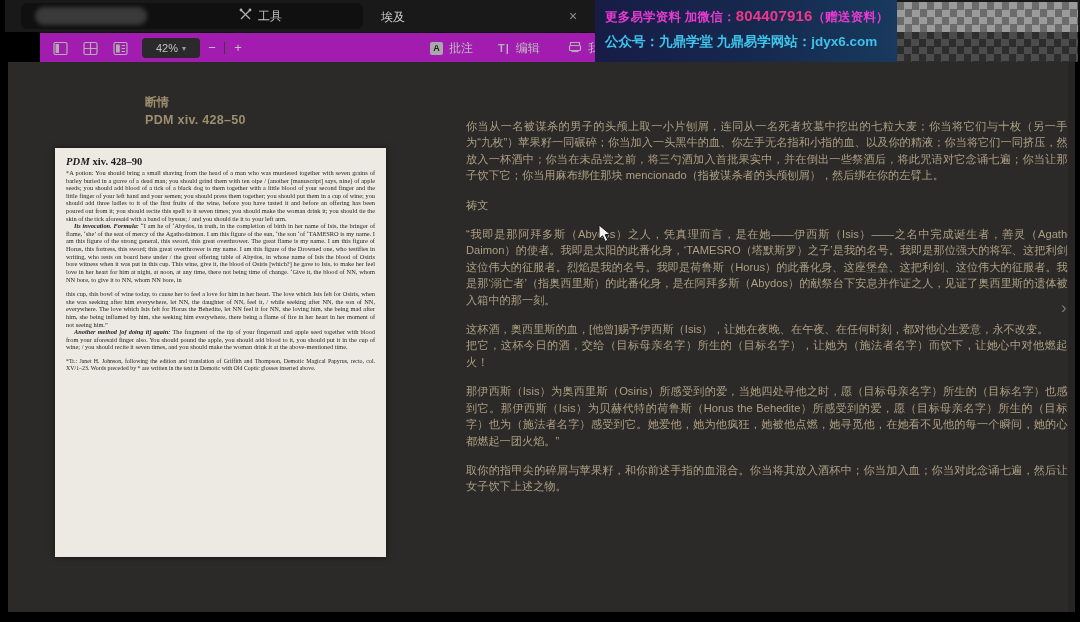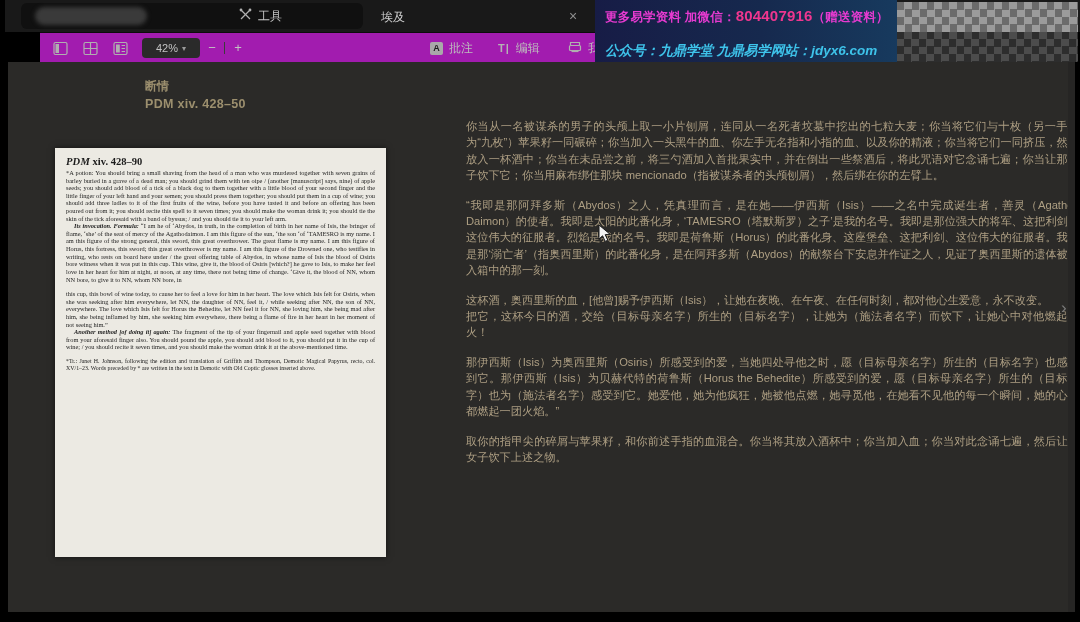--- a/index.html
+++ b/index.html
@@ -36,31 +36,31 @@
   .ann-glyph { width:13px; height:13px; background:#a9a9a9; color:#1d1d1d; border-radius:2px;
                font-size:9px; font-weight:bold; display:flex; align-items:center; justify-content:center; }
   .edit-glyph { font-size:11px; color:#b3b3b3; font-weight:bold; letter-spacing:1px; }
 
   
   .banner { position:absolute; left:595px; top:0; width:302px; height:62px; z-index:5;
             background:linear-gradient(90deg,#171c46 0%,#16294e 55%,#173a5e 100%);
             padding:7px 8px 0 10px; white-space:nowrap; }
   .banner .l1 { font-size:12.5px; font-weight:bold; color:#e63ad0; letter-spacing:0.2px; }
   .banner .l1 .num { font-size:15px; color:#f0368f; }
-  .banner .l2 { margin-top:16px; font-size:13.5px; font-weight:bold; color:#3ec3ea;font-style:italic; }
+  .banner .l2 { margin-top:7px; font-size:13.5px; font-weight:bold; color:#3ec3ea; }
   .mosaic { position:absolute; left:897px; top:2px; width:181px; height:60px; z-index:5; }
   .mosaic .m-top { position:absolute; left:0; top:0; width:181px; height:30px;
       background:repeating-conic-gradient(#9b9b9b 0% 25%, #6b6b6b 0% 50%) 0 0 / 15px 15px; }
   .mosaic .m-bot { position:absolute; left:0; top:30px; width:181px; height:30px;
       background:repeating-conic-gradient(#4c4c4c 0% 25%, #2d2d2d 0% 50%) 7px 7px / 15px 15px; }
 
   
   .content { position:absolute; left:8px; top:62px; width:1067px; height:550px;
              background:#2b2a28; overflow:hidden; }
-  .doc-heading { position:absolute; left:137px; top:16px; color:#9c8f6e; }
+  .doc-heading { position:absolute; left:137px; top:32px; color:#9c8f6e; }
   .doc-heading .h1 { font-size:12px; font-weight:bold; }
   .doc-heading .h2 { font-size:12.5px; font-weight:bold; margin-top:2px; letter-spacing:0.3px; }
 
   
   .page { position:absolute; left:47px; top:86px; width:331px; height:409px;
           background:#eceae3; box-shadow:0 0 6px rgba(0,0,0,0.55); padding:8px 11px 6px 11px;
           font-family:"Liberation Serif", serif; color:#1c1c1c; }
   .page .ptitle { font-size:10.5px; font-weight:bold; margin-bottom:2px; }
   .page .ptitle i { letter-spacing:0.2px; }
   .page p { font-size:6.35px; line-height:1.2; text-align:justify; }
@@ -174,20 +174,21 @@
       <div class="ptitle"><i>PDM</i><span> xiv. 428–90</span></div>
       <p>*A potion: You should bring a small shaving from the head of a man who was murdered together with seven grains of barley buried in a grave of a dead man; you should grind them with ten oipe / (another [manuscript] says, nine) of apple seeds; you should add blood of a tick of a black dog to them together with a little blood of your second finger and the little finger of your left hand and your semen; you should press them together; you should put them in a cup of wine; you should add three ladles to it of the first fruits of the wine, before you have tasted it and before an offering has been poured out from it; you should recite this spell to it seven times; you should make the woman drink it; you should tie the skin of the tick aforesaid with a band of byssus; / and you should tie it to your left arm.</p>
       <p class="ind"><span class="lead">Its invocation. Formula:</span><span> “I am he of ‘Abydos, in truth, in the completion of birth in her name of Isis, the bringer of flame, ‘she’ of the seat of mercy of the Agathodaimon. I am this figure of the sun, ‘the son ‘of ‘TAMESRO is my name. I am this figure of the strong general, this sword, this great overthrower. The great flame is my name. I am this figure of Horus, this fortress, this sword; this great overthrower is my name. I am this figure of the Drowned one, who testifies in writing, who rests on board here under / the great offering table of Abydos, in whose name of Isis the blood of Osiris bore witness when it was put in this cup. This wine, give it, the blood of Osiris [which?] he gave to Isis, to make her feel love in her heart for him at night, at noon, at any time, there not being time of change. ‘Give it, the blood of NN, whom NN bore, to give it to NN, whom NN bore, in</span></p>
       <p class="gap">this cup, this bowl of wine today, to cause her to feel a love for him in her heart. The love which Isis felt for Osiris, when she was seeking after him everywhere, let NN, the daughter of NN, feel it, / while seeking after NN, the son of NN, everywhere. The love which Isis felt for Horus the Behedite, let NN feel it for NN, she loving him, she being mad after him, she being inflamed by him, she seeking him everywhere, there being a flame of fire in her heart in her moment of not seeing him.”</p>
       <p class="ind"><span class="lead">Another method [of doing it] again:</span><span> The fragment of the tip of your fingernail and apple seed together with blood from your aforesaid finger also. You should pound the apple, you should add blood to it, you should put it in the cup of wine; / you should recite it seven times, and you should make the woman drink it at the above-mentioned time.</span></p>
       <p class="footnote">*Tr.: Janet H. Johnson, following the edition and translation of Griffith and Thompson, Demotic Magical Papyrus, recto, col. XV/1–23. Words preceded by * are written in the text in Demotic with Old Coptic glosses inserted above.</p>
     </div>
 
     <div class="cn">
       <p>你当从一名被谋杀的男子的头颅上取一小片刨屑，连同从一名死者坟墓中挖出的七粒大麦；你当将它们与十枚（另一手稿为“九枚”）苹果籽一同碾碎；你当加入一头黑牛的血、你左手无名指和小指的血、以及你的精液；你当将它们一同挤压，然后放入一杯酒中；你当在未品尝之前，将三勺酒加入首批果实中，并在倒出一些祭酒后，将此咒语对它念诵七遍；你当让那女子饮下它；你当用麻布绑住那块 mencionado（指被谋杀者的头颅刨屑），然后绑在你的左臂上。</p>
+      <p class="head">祷文</p>
       <p>“我即是那阿拜多斯（Abydos）之人，凭真理而言，是在她——伊西斯（Isis）——之名中完成诞生者，善灵（Agathos Daimon）的使者。我即是太阳的此番化身，‘TAMESRO（塔默斯罗）之子’是我的名号。我即是那位强大的将军、这把利剑、这位伟大的征服者。烈焰是我的名号。我即是荷鲁斯（Horus）的此番化身、这座堡垒、这把利剑、这位伟大的征服者。我即是那‘溺亡者’（指奥西里斯）的此番化身，是在阿拜多斯（Abydos）的献祭台下安息并作证之人，见证了奥西里斯的遗体被放入箱中的那一刻。</p>
       <p>这杯酒，奥西里斯的血，[他曾]赐予伊西斯（Isis），让她在夜晚、在午夜、在任何时刻，都对他心生爱意，永不改变。
 把它，这杯今日的酒，交给（目标母亲名字）所生的（目标名字），让她为（施法者名字）而饮下，让她心中对他燃起爱火！</p>
       <p>那伊西斯（Isis）为奥西里斯（Osiris）所感受到的爱，当她四处寻他之时，愿（目标母亲名字）所生的（目标名字）也感受到它。那伊西斯（Isis）为贝赫代特的荷鲁斯（Horus the Behedite）所感受到的爱，愿（目标母亲名字）所生的（目标名字）也为（施法者名字）感受到它。她爱他，她为他疯狂，她被他点燃，她寻觅他，在她看不见他的每一个瞬间，她的心中都燃起一团火焰。”</p>
       <p>取你的指甲尖的碎屑与苹果籽，和你前述手指的血混合。你当将其放入酒杯中；你当加入血；你当对此念诵七遍，然后让那女子饮下上述之物。</p>
     </div>
 
     <div class="scroll-track"></div>
     <div class="next-arrow">›</div>
 

